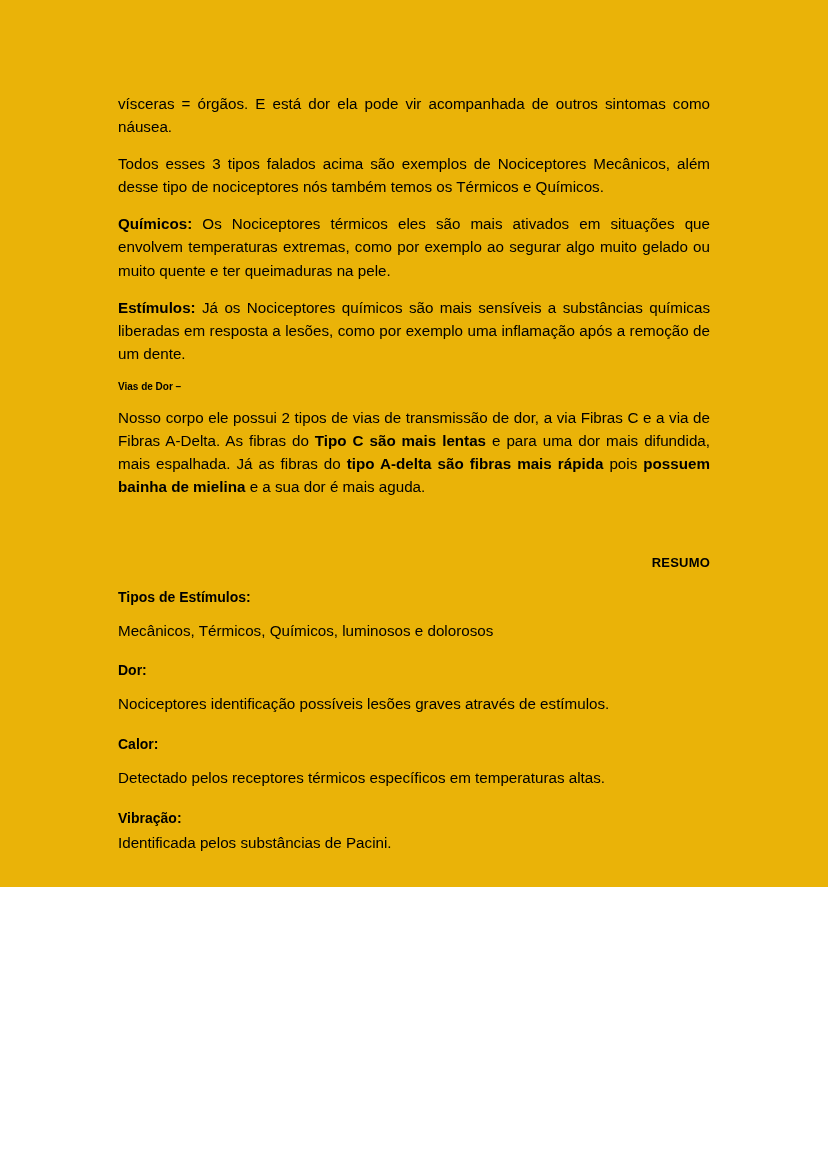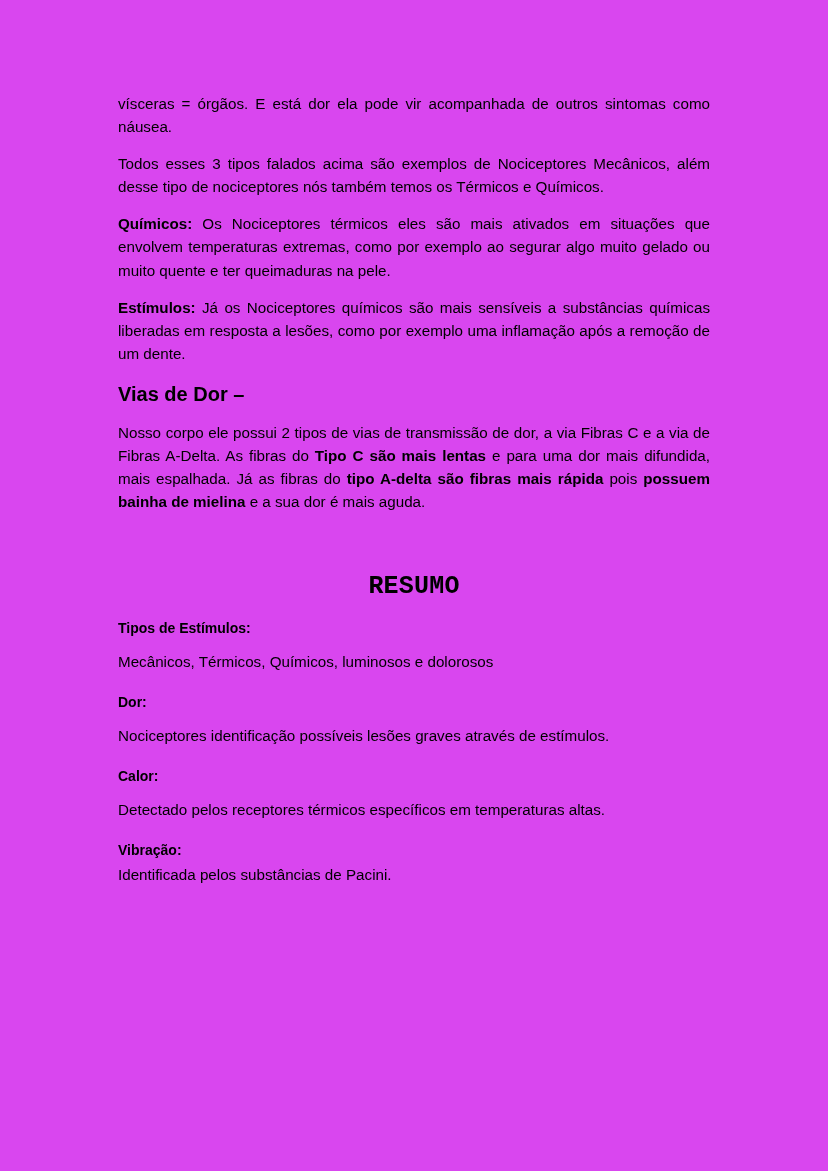--- a/index.html
+++ b/index.html
@@ -10,54 +10,53 @@
   body {
     width: 828px;
     height: 1171px;
     font-family: "Liberation Sans", sans-serif;
     color: #000000;
     -webkit-font-smoothing: antialiased;
   }
   .page {
     position: relative;
     width: 828px;
-    height: 1171px;
-    background: #d946ef;
+    height: 887px;
+    background: #eab308;
     box-sizing: border-box;
     padding: 92px 118px 0 118px;
   }
   .doc-body {
     width: 592px;
   }
   p.para {
     margin: 0 0 14px 0;
     font-size: 15.2px;
     line-height: 1.52;
     text-align: justify;
     text-justify: inter-word;
     hyphens: none;
   }
   .b {
     font-weight: bold;
   }
   .section-heading {
     margin: 0 0 12px 0;
-    font-size: 20px;
+    font-size: 10px;
     line-height: 1.5;
     font-weight: bold;
     text-align: left;
   }
   .resumo-title {
     margin: 36px 0 14px 0;
-    font-size: 25px;
+    font-size: 13px;
     line-height: 1.4;
     font-weight: bold;
     letter-spacing: 0.2px;
-    text-align: center;
-    font-family: Liberation Mono, monospace;
+    text-align: right;
   }
   .resumo-label {
     margin: 0 0 12px 0;
     font-size: 14px;
     line-height: 1.5;
     font-weight: bold;
     text-align: left;
   }
   .resumo-text {
     margin: 0 0 18px 0;

